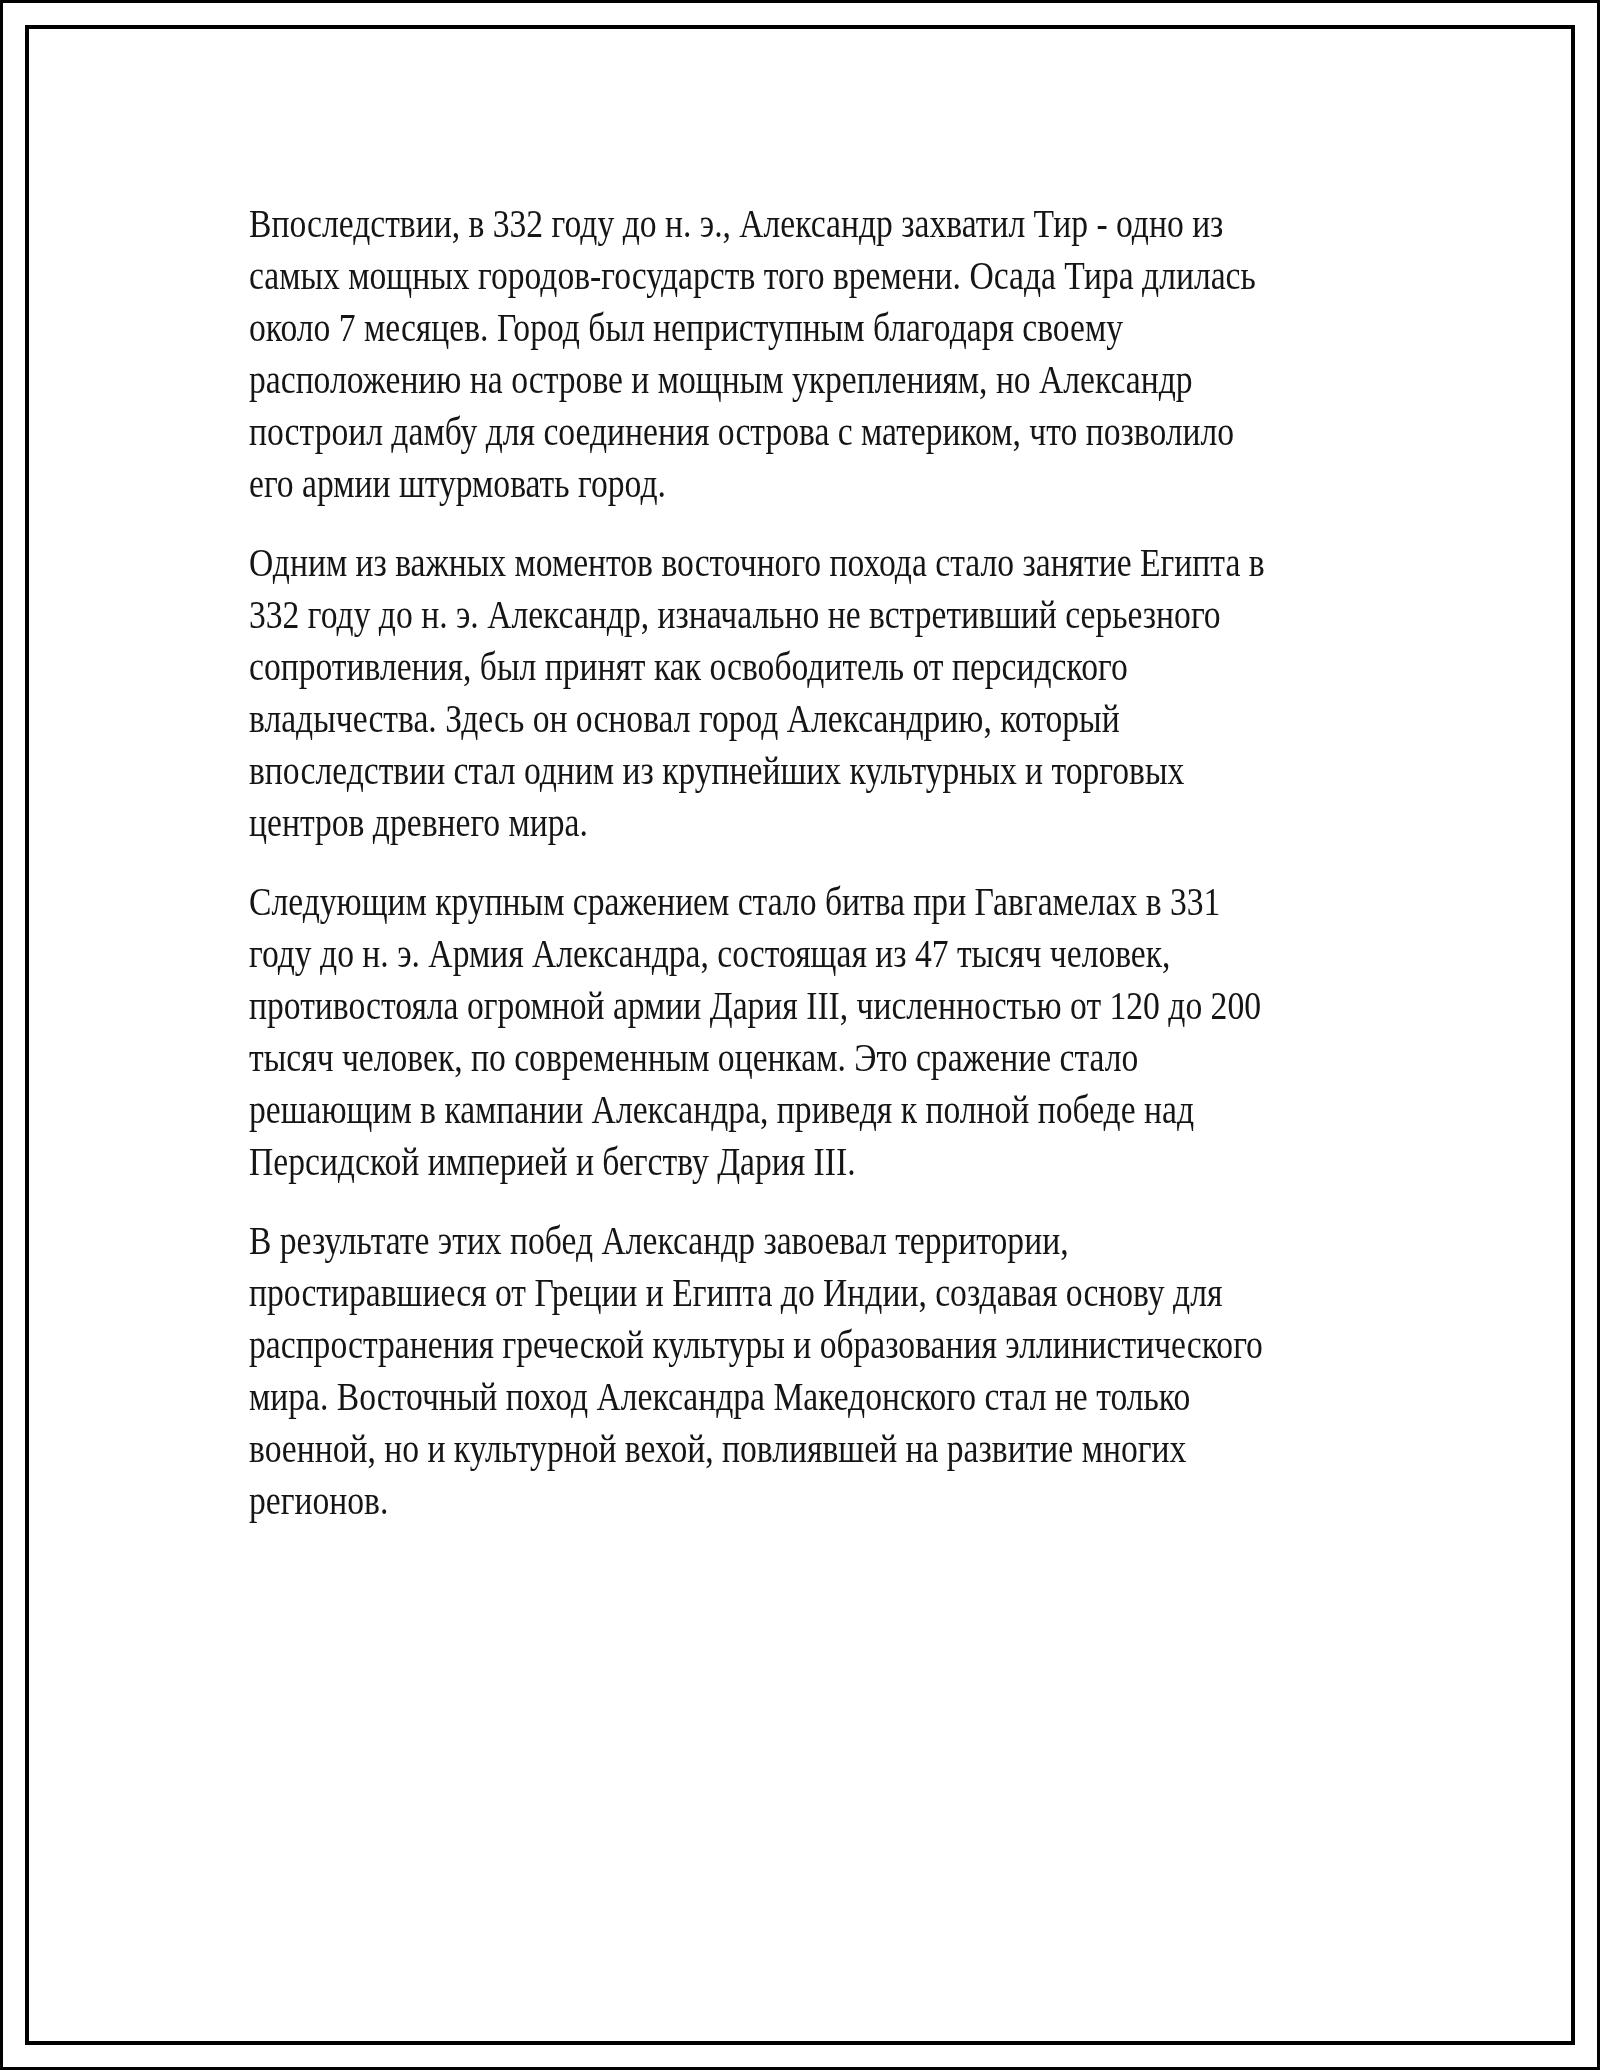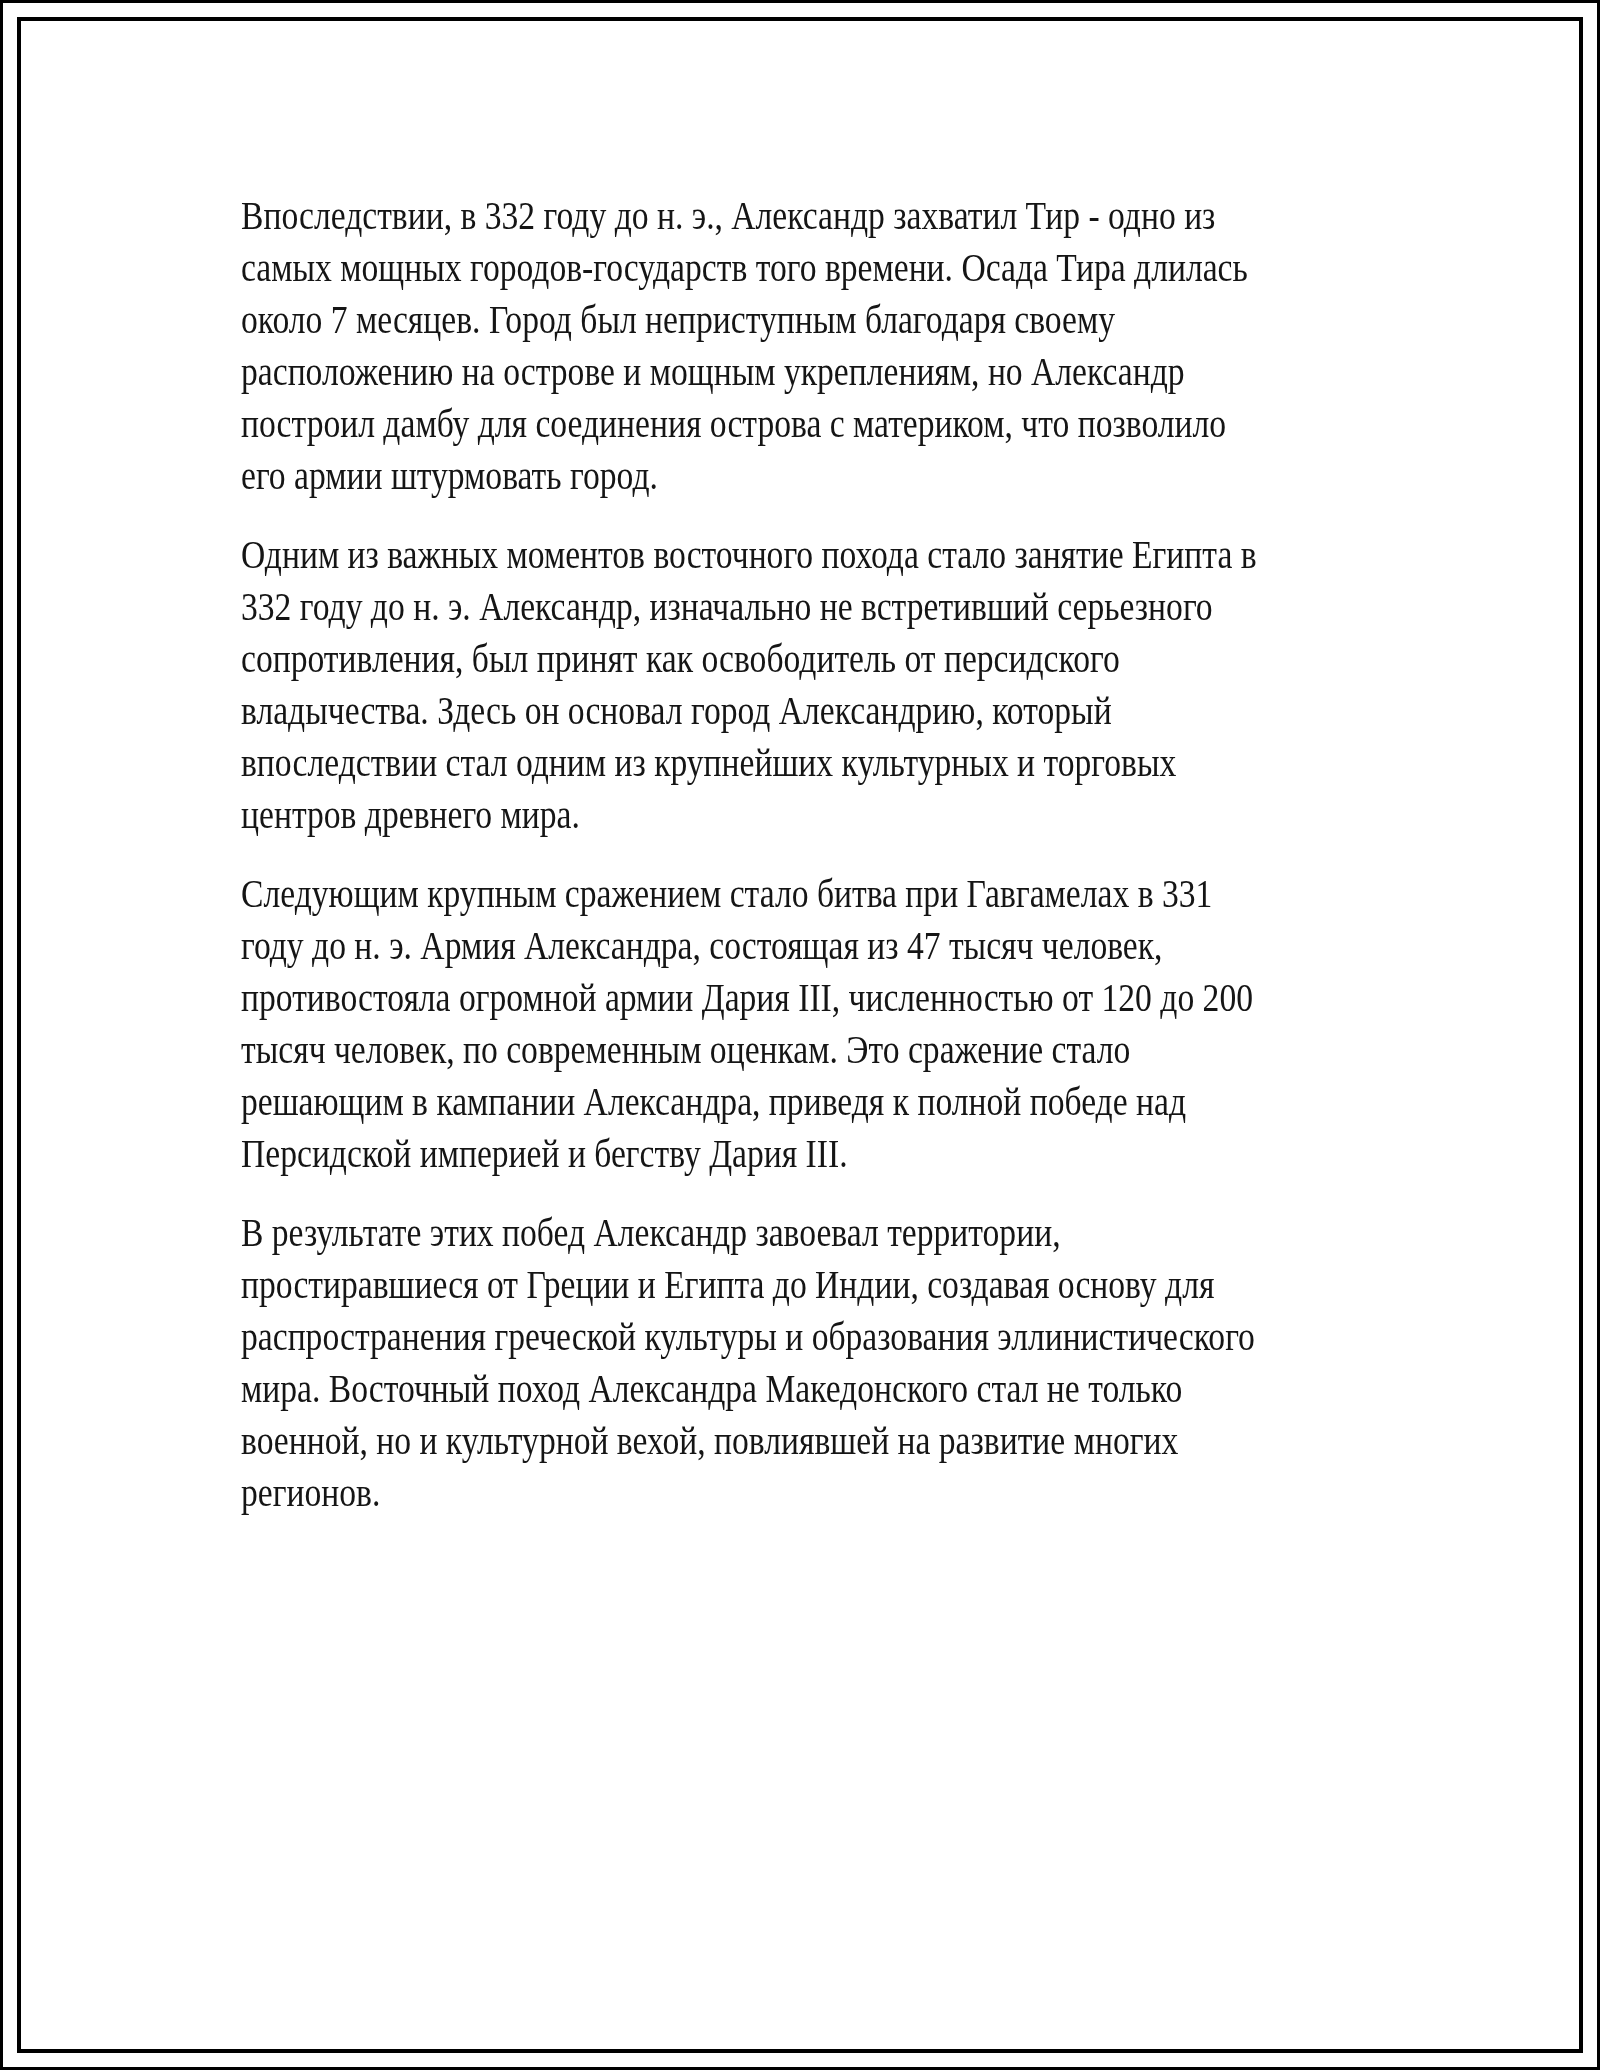--- a/index.html
+++ b/index.html
@@ -7,21 +7,21 @@
     padding: 0;
     background: #ffffff;
   }
   .page {
     position: relative;
     width: 1600px;
     height: 2070px;
     box-sizing: border-box;
     background: var(--page-bg, #ffffff);
     border: 3px solid var(--border-color, #000000);
-    padding: 14px;
+    padding: 22px;
   }
   .frame {
     width: 100%;
     height: 100%;
     box-sizing: border-box;
     border: 4px solid var(--border-color, #000000);
     overflow: hidden;
   }
   .content {
     padding: 169px 30px 0 220px;

